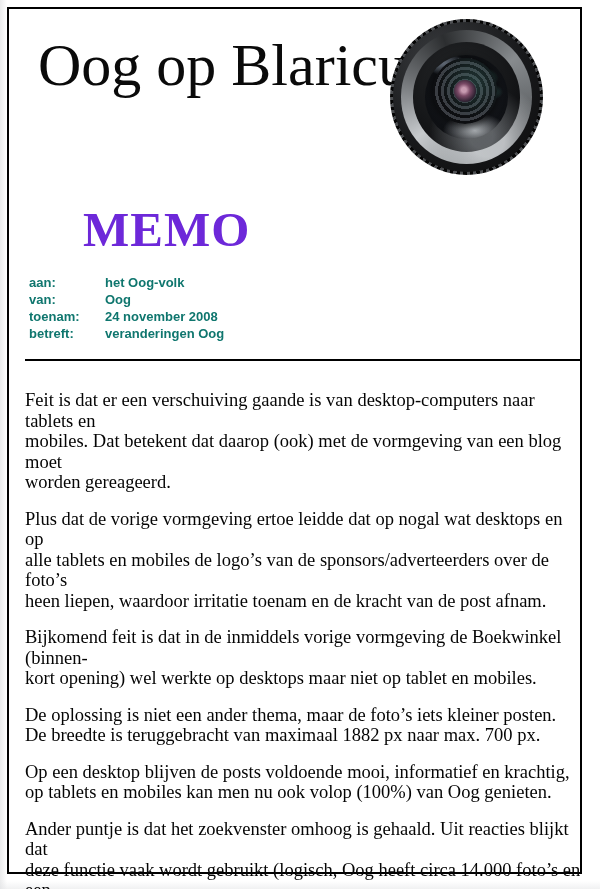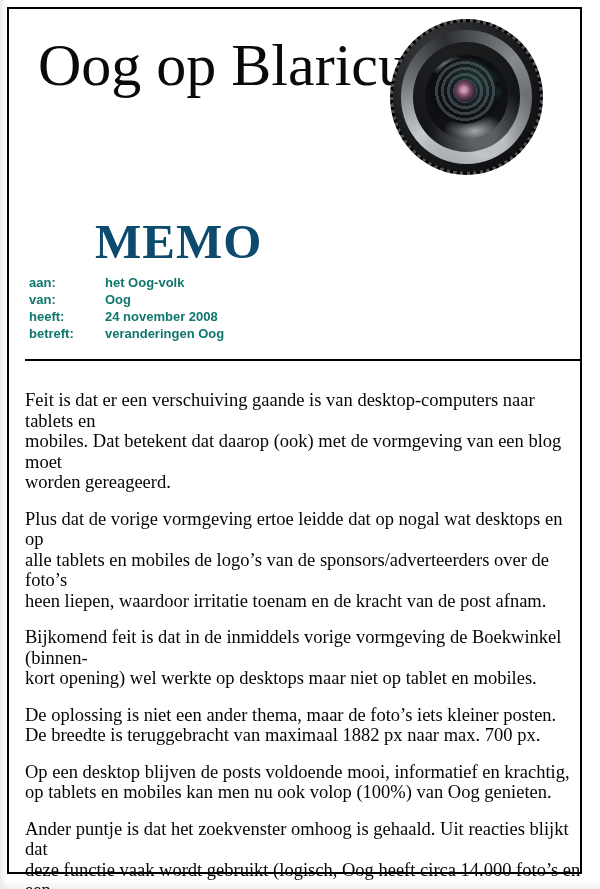--- a/index.html
+++ b/index.html
@@ -90,26 +90,26 @@
   }
   .lens-core {
     left: 42%; top: 39%; width: 14%; height: 14%;
     background: radial-gradient(circle at 45% 45%, #c79ab0 0 14%, #7a4a66 36%, #2c2030 70%, #000 100%);
   }
 
   
   .memo-heading {
     position: absolute;
     left: 74px; top: 192px;
-    margin: 12px;
+    margin: 0;
     font-family: "Liberation Serif", serif;
     font-size: 49px;
     font-weight: 700;
     letter-spacing: 1px;
-    color: #0c4a6e;
+    color: #6d28d9;
   }
   .memo-meta {
     position: absolute;
     left: 20px; top: 265px;
     font-family: "Liberation Sans", sans-serif;
     font-size: 13px;
     line-height: 17px;
     color: #0f766e;
   }
   .memo-meta .row { display: flex; }
@@ -168,21 +168,21 @@
   <div class="memo-meta">
     <div class="row">
       <span class="label">aan:</span>
       <span class="value">het Oog-volk</span>
     </div>
     <div class="row">
       <span class="label">van:</span>
       <span class="value">Oog</span>
     </div>
     <div class="row">
-      <span class="label">heeft:</span>
+      <span class="label">toenam:</span>
       <span class="value">24 november 2008</span>
     </div>
     <div class="row">
       <span class="label">betreft:</span>
       <span class="value">veranderingen Oog</span>
     </div>
   </div>
 
   <hr class="memo-divider">
 

